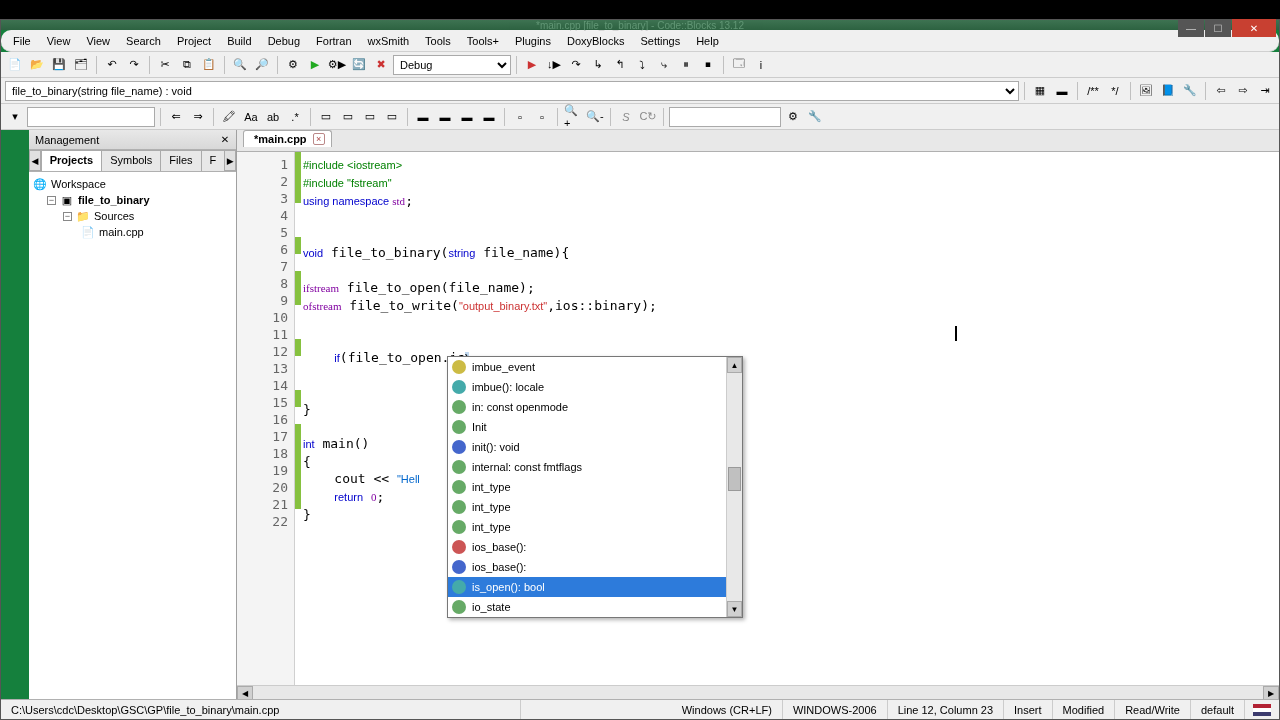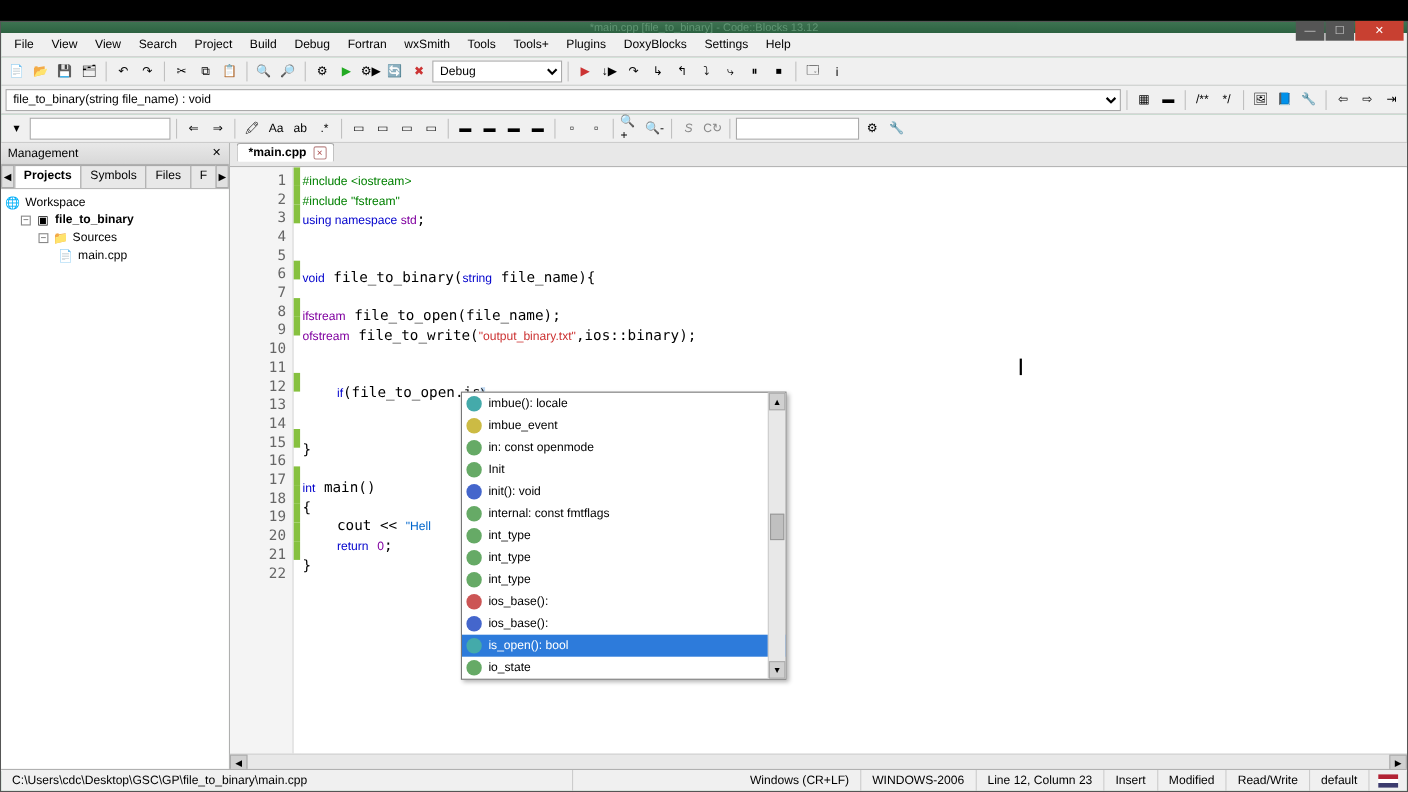--- a/index.html
+++ b/index.html
@@ -2,32 +2,32 @@
 <html><head>
 <meta charset="utf-8">
 <style>
 * { margin: 0; padding: 0; box-sizing: border-box; font-family: "Segoe UI", Tahoma, sans-serif; font-size: 11px; }
 body { width: 1280px; height: 720px; background: #000; position: relative; overflow: hidden; }
 .window { position: absolute; top: 19px; left: 0; width: 1280px; height: 701px; background: #15803d; border: 1px solid #555; }
 .titlebar { height: 10px; background: linear-gradient(#666,#444); color: #aaa; display:flex; justify-content:center; align-items:center; font-size:10px; opacity:.5;}
 .win-controls { position:absolute; top:19px; right:4px; display:flex; }
 .win-btn { width:26px; height:18px; background:#555; margin-left:1px; display:flex; align-items:center; justify-content:center; color:#ccc; font-size:10px; }
 .win-close { background:#c84031; color:#fff; width:44px; }
-.menubar { height: 22px; background: #f0f0f0; display: flex; align-items:center; padding: 0 4px; border-bottom: 1px solid #d0d0d0; }
+.menubar { height: 22px; background: #f0f0f0; display: flex; align-items:center; padding: 0 4px; border-bottom: 1px solid #d0d0d0; border-radius: 10px; }
 .menubar span { padding: 2px 8px; cursor:default; }
 .toolbar { height: 26px; background:#f0f0f0; border-bottom:1px solid #ccc; display:flex; align-items:center; padding:0 4px; gap:2px; }
 .tbtn { width:20px; height:20px; display:flex; align-items:center; justify-content:center; border:1px solid transparent; }
 .tsep { width:1px; height:18px; background:#c0c0c0; margin:0 3px; }
 .combo { height:20px; border:1px solid #aaa; background:#fff; font-size:11px; padding:1px 2px; }
 .row2 { display:flex; }
 .scope { width:268px; }
 .func { flex:1; }
 .toolbar3 { height:26px; display:flex; align-items:center; padding:0 4px; gap:2px; background:#f0f0f0; border-bottom:1px solid #ccc; }
 .mini-input { width:128px; height:20px; border:1px solid #aaa; background:#fff; }
-.body-area { display:flex; height: calc(100% - 10px - 22px - 26px - 26px - 26px - 18px); }
+.body-area { display:flex; height: calc(100% - 10px - 22px - 26px - 26px - 26px - 18px); margin-left: 28px; }
 .mgmt-panel { width:208px; background:#f0f0f0; border-right:1px solid #a0a0a0; display:flex; flex-direction:column; }
 .mgmt-header { height:20px; background:linear-gradient(#e8e8e8,#d8d8d8); border-bottom:1px solid #b0b0b0; display:flex; align-items:center; padding:0 6px; position:relative; font-size:11px; }
 .mgmt-close { position:absolute; right:4px; top:2px; width:14px; height:14px; font-size:10px; display:flex; align-items:center; justify-content:center; }
 .mgmt-tabs { height:22px; display:flex; border-bottom:1px solid #b0b0b0; background:#dcdcdc; }
 .mgmt-tab { padding:3px 8px; border:1px solid #aaa; border-bottom:none; background:#e8e8e8; margin-right:-1px; font-size:11px; }
 .mgmt-tab.active { background:#fff; font-weight:bold; }
 .mgmt-arrow { width:14px; display:flex; align-items:center; justify-content:center; background:#e0e0e0; border:1px solid #aaa; font-size:9px; }
 .tree { padding:4px; background:#fff; flex:1; font-size:11px; }
 .tree-row { display:flex; align-items:center; gap:4px; padding:1px 0; }
 .tree-icon { width:14px; height:14px; display:inline-flex; align-items:center; justify-content:center; }
@@ -41,21 +41,21 @@
 .tab-x { width:12px; height:12px; border:1px solid #b88; border-radius:2px; display:flex; align-items:center; justify-content:center; font-size:9px; color:#a44; }
 .code-wrap { flex:1; display:flex; position:relative; overflow:hidden; }
 .gutter { width:58px; background:#f4f4f4; border-right:1px solid #d0d0d0; text-align:right; padding:4px 6px 0 0; font-family:Consolas,monospace; font-size:13px; color:#666; line-height:17px; }
 .change-col { width:6px; background:#fff; }
 .change-col .m { width:6px; height:17px; background:#86c13f; }
 .code { flex:1; background:#fff; font-family:Consolas,monospace; font-size:13px; line-height:17px; padding:4px 0 0 2px; white-space:pre; position:relative; color:#000;}
 .kw { color:#0000cc; }
 .pp { color:#008000; }
 .str { color:#0066cc; }
 .str2 { color:#cc3333; }
-.type2 { color:#8000a0; }
+.type2 { color:#8000a0;font-family:Liberation Serif, serif; }
 .autocomplete { position:absolute; border:1px solid #777; background:#fff; width:296px; font-family:Consolas,monospace; font-size:13px; box-shadow:2px 2px 4px rgba(0,0,0,.3); }
 .ac-row { display:flex; align-items:center; height:20px; padding:0 4px; gap:6px; }
 .ac-row.sel { background:#2d7bdb; color:#fff; }
 .ac-icon { width:14px; height:14px; border-radius:50%; display:inline-block; flex-shrink:0; }
 .ac-scroll { width:16px; background:#e8e8e8; border-left:1px solid #ccc; position:absolute; right:0; top:0; bottom:0; }
 .ac-sbtn { height:16px; background:#d0d0d0; display:flex; align-items:center; justify-content:center; font-size:8px; border:1px solid #aaa; }
 .ac-thumb { position:absolute; left:1px; right:1px; height:24px; background:#c0c0c0; border:1px solid #999; }
 .hscroll { height:16px; background:#e8e8e8; border-top:1px solid #ccc; display:flex; }
 .hbtn { width:16px; background:#d0d0d0; border:1px solid #aaa; display:flex; align-items:center; justify-content:center; font-size:8px;}
 .statusbar { height:20px; background:#f0f0f0; border-top:1px solid #b0b0b0; display:flex; align-items:center; font-size:11px; position:absolute; bottom:0; left:0; right:0;}
@@ -271,26 +271,26 @@
 {
     cout &lt;&lt; <span class="str">"Hell</span>
     <span class="kw">return</span> <span class="type2">0</span>;
 }
  </div>
         <div class="text-cursor-mark" style="left:718px; top:174px;"></div>
 
         <div class="autocomplete" style="left:210px; top:204px;">
           <div id="ac-list">
               <div class="ac-row">
+                <span class="ac-icon" style="background:#cb4"></span>
+                <span>imbue_event</span>
+              </div>
+              <div class="ac-row">
                 <span class="ac-icon" style="background:#4aa"></span>
                 <span>imbue(): locale</span>
-              </div>
-              <div class="ac-row">
-                <span class="ac-icon" style="background:#cb4"></span>
-                <span>imbue_event</span>
               </div>
               <div class="ac-row">
                 <span class="ac-icon" style="background:#6a6"></span>
                 <span>in: const openmode</span>
               </div>
               <div class="ac-row">
                 <span class="ac-icon" style="background:#6a6"></span>
                 <span>Init</span>
               </div>
               <div class="ac-row">

